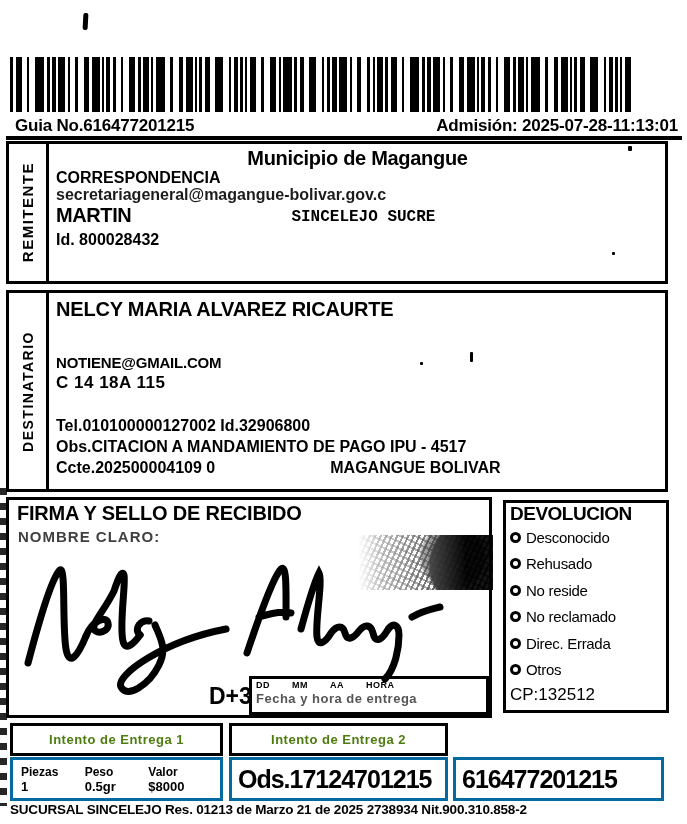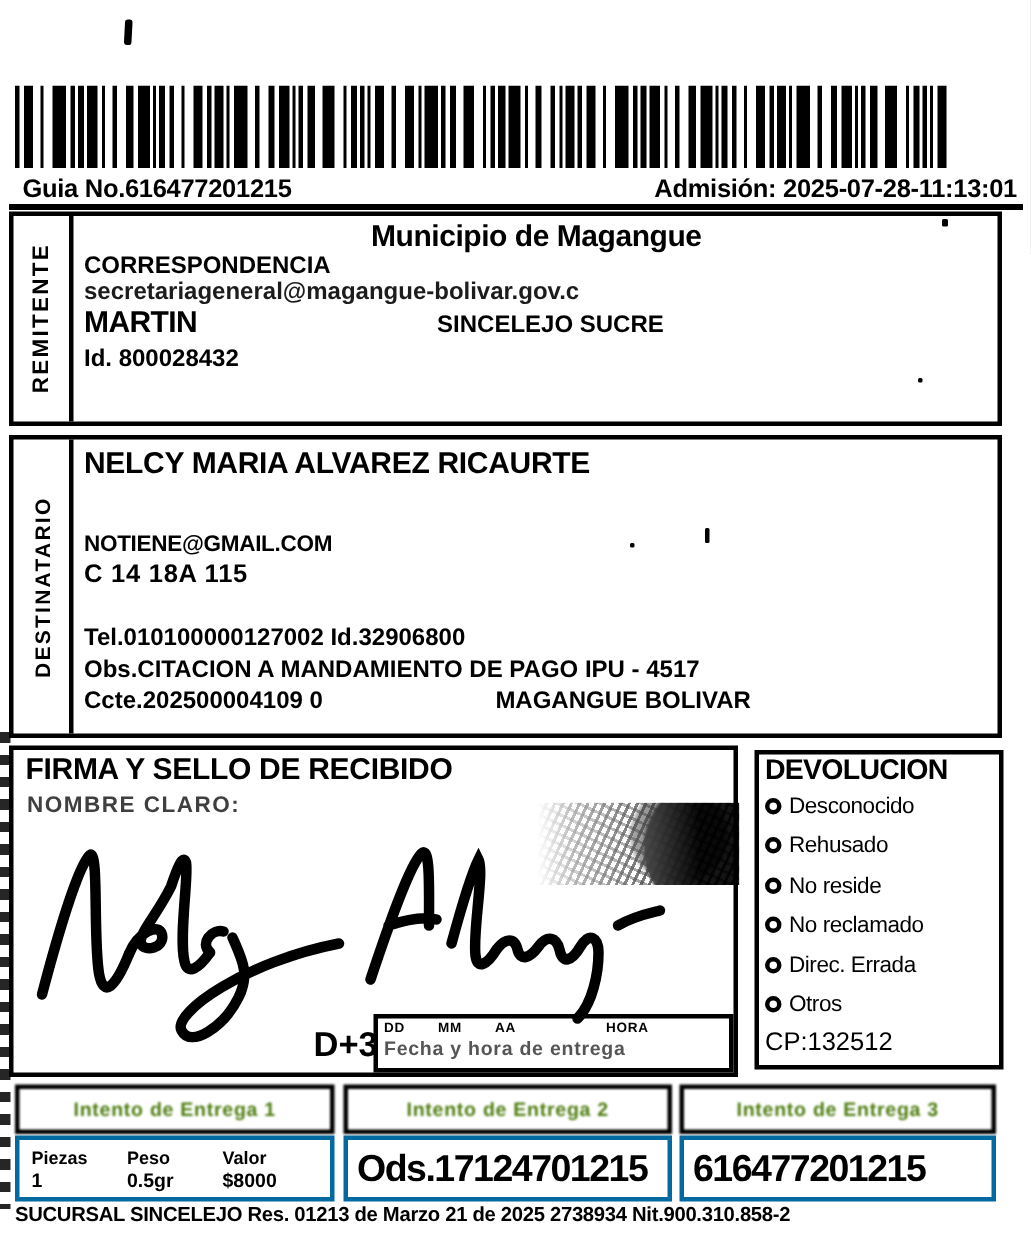--- a/index.html
+++ b/index.html
@@ -37,21 +37,21 @@
   }
   .content { flex:1; padding:3px 6px 0 7px; overflow:hidden; }
 
   .sender-box { left:6px; top:141px; width:662px; height:143px; }
   .sender-name { font-size:20px; font-weight:bold; letter-spacing:-0.3px; line-height:22px;text-align:center; }
   .sender-dept { font-size:16px; font-weight:bold; line-height:17px; }
   .sender-email { font-size:16px; font-weight:bold; line-height:18px; color:#1c1c1c; filter:blur(0.35px); }
   .sender-addr { font-size:20px; font-weight:bold; letter-spacing:-0.4px; line-height:21px; }
   .sender-row2 { display:flex; font-weight:bold;text-align:center; }
   .sender-row2 .a2 { font-size:20px; letter-spacing:-0.4px; }
-  .sender-row2 .city { font-size:16px; margin-left:160px; margin-top:4px; }
+  .sender-row2 .city { font-size:16px; margin-left:160px; margin-top:4px;font-family:Liberation Mono, monospace; }
   .sender-id { font-size:16px; font-weight:bold; margin-top:4px; }
 
   .rcpt-box { left:6px; top:290px; width:662px; height:202px; }
   .rcpt-name { font-size:20px; font-weight:bold; letter-spacing:-0.2px; margin-top:2px; }
   .rcpt-email { font-size:15px; font-weight:bold; margin-top:33px; letter-spacing:-0.2px; }
   .rcpt-addr { font-size:17px; font-weight:bold; letter-spacing:0.5px; line-height:24px; }
   .rcpt-tel { font-size:16px; font-weight:bold; margin-top:20px; line-height:21px; }
   .rcpt-obs { font-size:16px; font-weight:bold; line-height:21px; }
   .rcpt-row { display:flex; font-size:16px; font-weight:bold; line-height:22px; }
   .rcpt-row .city { margin-left:115px; }
@@ -71,21 +71,21 @@
     -webkit-mask-image:linear-gradient(90deg, transparent 0, rgba(0,0,0,.35) 18%, rgba(0,0,0,.75) 55%, #000 80%);
             mask-image:linear-gradient(90deg, transparent 0, rgba(0,0,0,.35) 18%, rgba(0,0,0,.75) 55%, #000 80%);
     filter:blur(0.4px);
   }
   .dplus { left:200px; top:183px; font-size:23px; font-weight:bold; }
   .datebox {
     left:240px; top:176px; width:240px; height:39px; border:3px solid #000; padding:1px 4px;
   }
   .datebox .hdr { display:flex; font-size:9px; font-weight:bold; letter-spacing:.5px; }
   .datebox .hdr span { margin-right:22px; }
-  .datebox .hdr .hora { margin-left:38px; }
+  .datebox .hdr .hora { }
   .datebox .cap { font-size:13px; color:#555; filter:blur(0.5px); font-weight:bold; margin-top:1px; letter-spacing:.5px; }
 
   
   .dev-box { left:503px; top:500px; width:166px; height:213px; border:3px solid #000; padding:0 4px; }
   .dev-title { font-size:19px; font-weight:bold; letter-spacing:-0.5px; line-height:21px; }
   .dev-row { display:flex; align-items:center; height:26.5px; }
   .radio {
     width:11px; height:11px; border:3px solid #000; border-radius:50%; margin-right:5px; flex:none; background:#fff;
   }
   .dev-row .lbl { font-size:15px; font-weight:normal; letter-spacing:-0.3px; }
@@ -295,21 +295,20 @@
     </div>
     <div class="dev-row">
       <span class="radio"></span>
       <span class="lbl">Otros</span>
     </div>
     <div class="dev-cp">CP:132512</div>
   </div>
 
   <div class="abs att-hdr c1">Intento de Entrega 1</div>
   <div class="abs att-hdr c2">Intento de Entrega 2</div>
-  <div class="abs att-hdr c3">Intento de Entrega 3</div>
 
   <div class="abs att-val c1">
     <div class="pkg">
       <div class="row labels">
         <span>Piezas</span>
         <span>Peso</span>
         <span>Valor</span>
       </div>
       <div class="row vals">
         <span>1</span>

